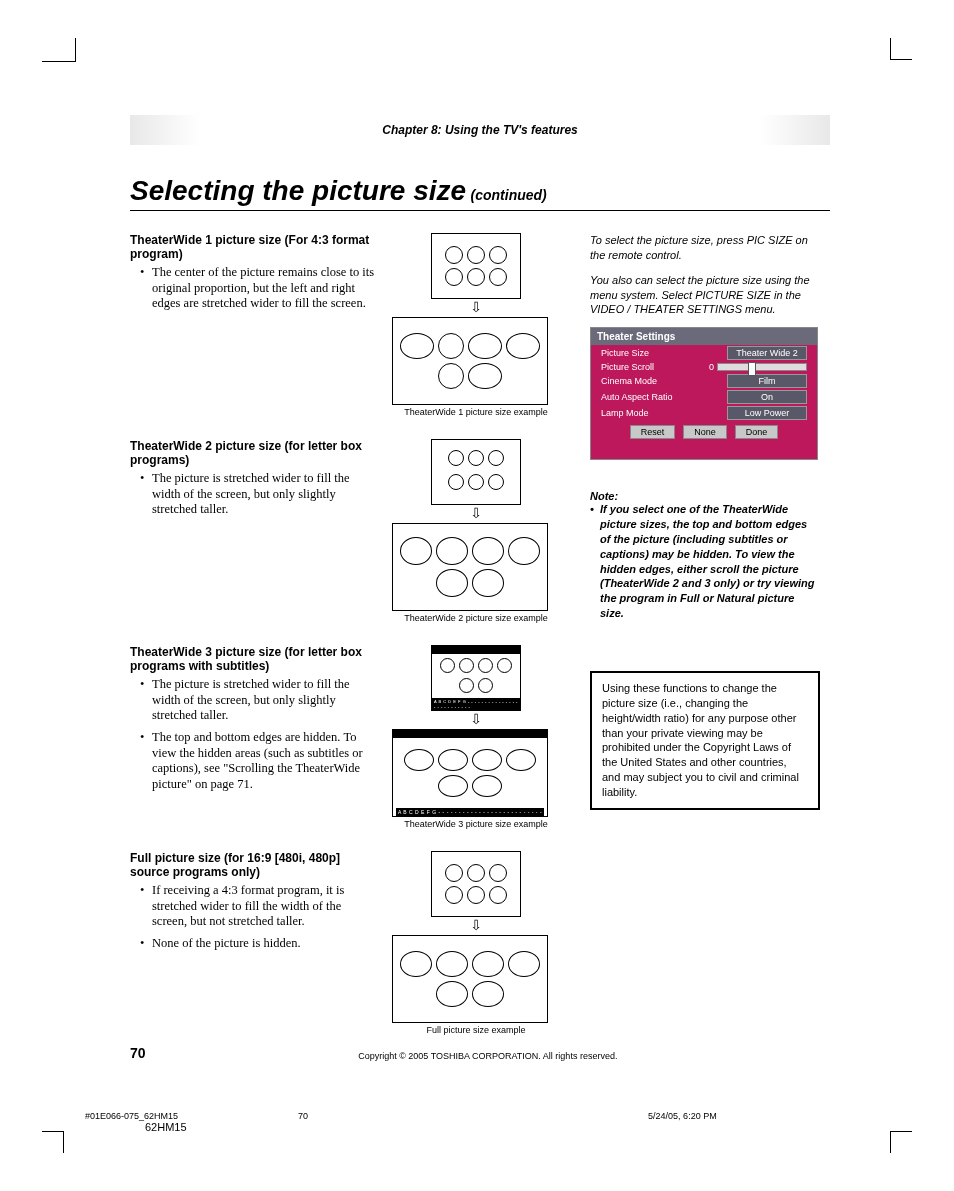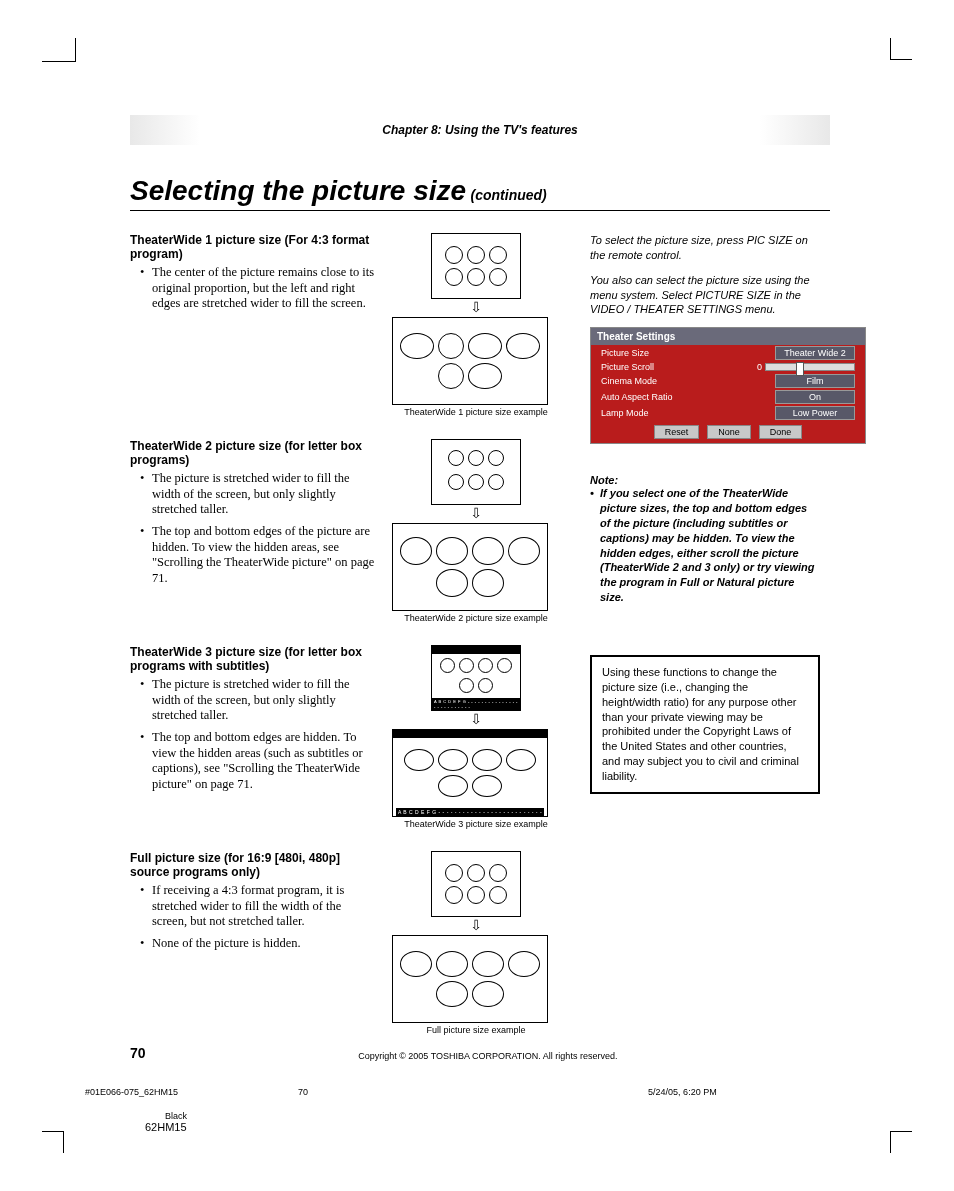--- a/index.html
+++ b/index.html
@@ -43,22 +43,22 @@
   .bul { list-style: none; padding-left: 22px; font-size: 12.5px; line-height: 1.25; }
   .bul li { position: relative; margin-bottom: 6px; }
   .bul li::before { content: "•"; position: absolute; left: -12px; }
   .diagram { border: 1px solid #000; background:#fff; display:flex; align-items:center; justify-content:center; }
   .arrow { text-align:center; font-size:14px; line-height:1; margin:2px 0;}
   .caption { font-family: Arial, sans-serif; font-size: 9px; text-align:center; margin-top:2px;}
   .circles { display:flex; flex-wrap:wrap; gap:4px; justify-content:center; padding:4px;}
   .circ { border:1px solid #000; border-radius:50%; }
   .ital { font-style: italic; line-height: 1.35; margin-bottom: 10px; }
   .menu-shot {
-    width: 276px; border:1px solid #888; background:#b91c1c; font-size:9px; color:#fff;
-    padding-bottom:4px;
+    width: 228px; border:1px solid #888; background:#be185d; font-size:9px; color:#fff;
+    padding-bottom:20px;
   }
   .menu-title { background:#6a6a7a; padding:3px 6px; font-weight:bold; font-size:10px;}
   .menu-row { display:flex; justify-content:space-between; padding:1px 10px; align-items:center;gap:47px;}
   .menu-val { background:#585868; padding:1px 8px; min-width:80px; text-align:center; border:1px solid #999;}
   .menu-btns { display:flex; gap:8px; justify-content:center; margin-top:4px;}
   .menu-btn { background:#c8c8c8; color:#000; padding:1px 10px; border:1px solid #888; font-size:9px;}
   .slider { width:90px; height:8px; background:#ddd; border:1px solid #888; position:relative;}
   .slider::after{content:"";position:absolute;left:30px;top:-2px;width:6px;height:12px;background:#fff;border:1px solid #555;}
   .noteh { font-weight:bold; font-style:italic; margin-top:30px; }
   .nbul { list-style:none; padding-left:10px; font-style:italic; line-height:1.35;font-weight:bold;}
@@ -130,21 +130,20 @@
           </div>
           <div class="caption">TheaterWide 1 picture size example</div>
         </div>
       </div>
 
       <div class="section">
         <div class="textcol">
           <div class="h3">TheaterWide 2 picture size (for letter box programs)</div>
           <ul class="bul">
             <li>The picture is stretched wider to fill the width of the screen, but only slightly stretched taller.</li>
-            <li>The top and bottom edges of the picture are hidden. To view the hidden areas, see "Scrolling the TheaterWide picture" on page 71.</li>
           </ul>
         </div>
         <div class="imgcol">
           <div class="diagram" style="width:90px;height:66px;margin:0 auto;padding:0;flex-direction:column;">
             <div class="letterbox-top"></div>
             <div class="circles" style="width:80px;flex:1;">
               <span class="circ" style="width:16px;height:16px;"></span>
                 <span class="circ" style="width:16px;height:16px;"></span>
                 <span class="circ" style="width:16px;height:16px;"></span>
               <span class="circ" style="width:16px;height:16px;"></span>
@@ -293,15 +292,14 @@
   </div>
 
 </div>
 
 <div style="position:absolute; left:85px; bottom:58px; width:800px;">
   <div class="footer2">
     <span>#01E066-075_62HM15</span>
     <span>70</span>
     <span style="margin-left:220px;">5/24/05, 6:20 PM</span>
   </div>
-  <div class="footer3">Black</div>
   <div class="footer4">62HM15</div>
 </div>
 
 </body></html>

